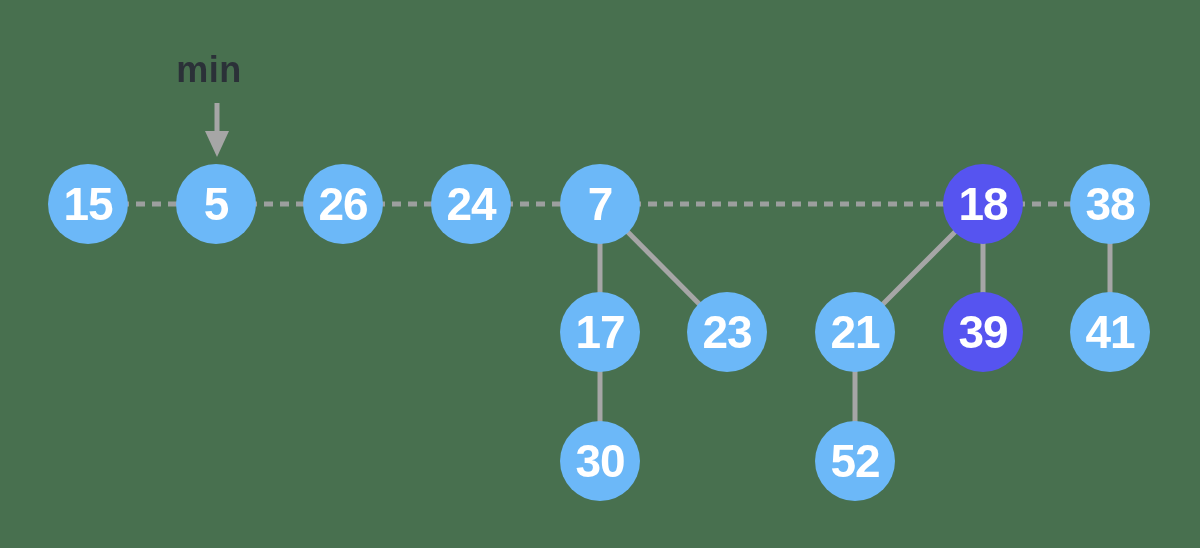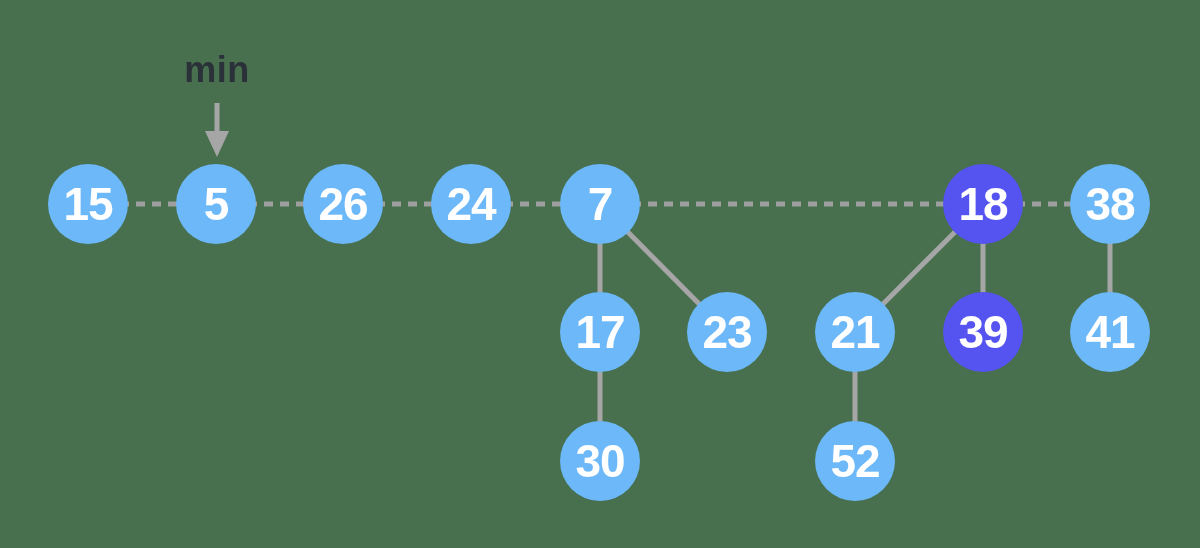--- a/index.html
+++ b/index.html
@@ -86,14 +86,14 @@
       </g>
       <g>
         <circle cx="600" cy="461" r="40" fill="#6CB8F8"></circle>
         <text x="600" y="461" dy="0.35em" text-anchor="middle" fill="#FFFFFF" class="node-value">30</text>
       </g>
       <g>
         <circle cx="855" cy="461" r="40" fill="#6CB8F8"></circle>
         <text x="855" y="461" dy="0.35em" text-anchor="middle" fill="#FFFFFF" class="node-value">52</text>
       </g>
     </svg>
-  <div class="min-label" style="left: 217px; top: 52px; color: rgb(43, 49, 56);">min</div>
+  <div class="min-label" style="left: 209px; top: 52px; color: rgb(43, 49, 56);">min</div>
 </div>
 
 </body></html>

